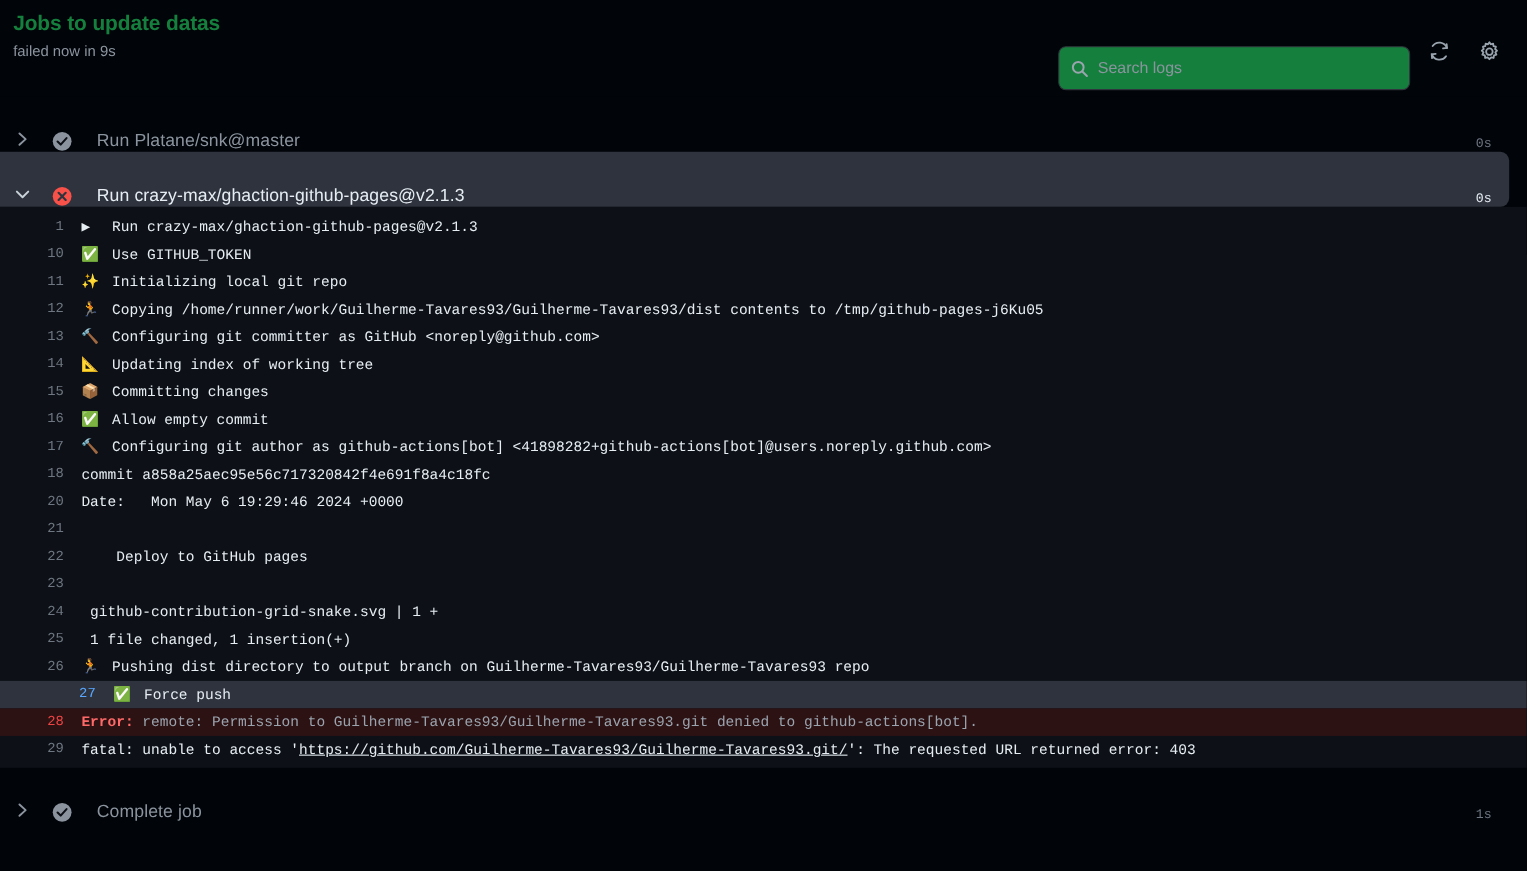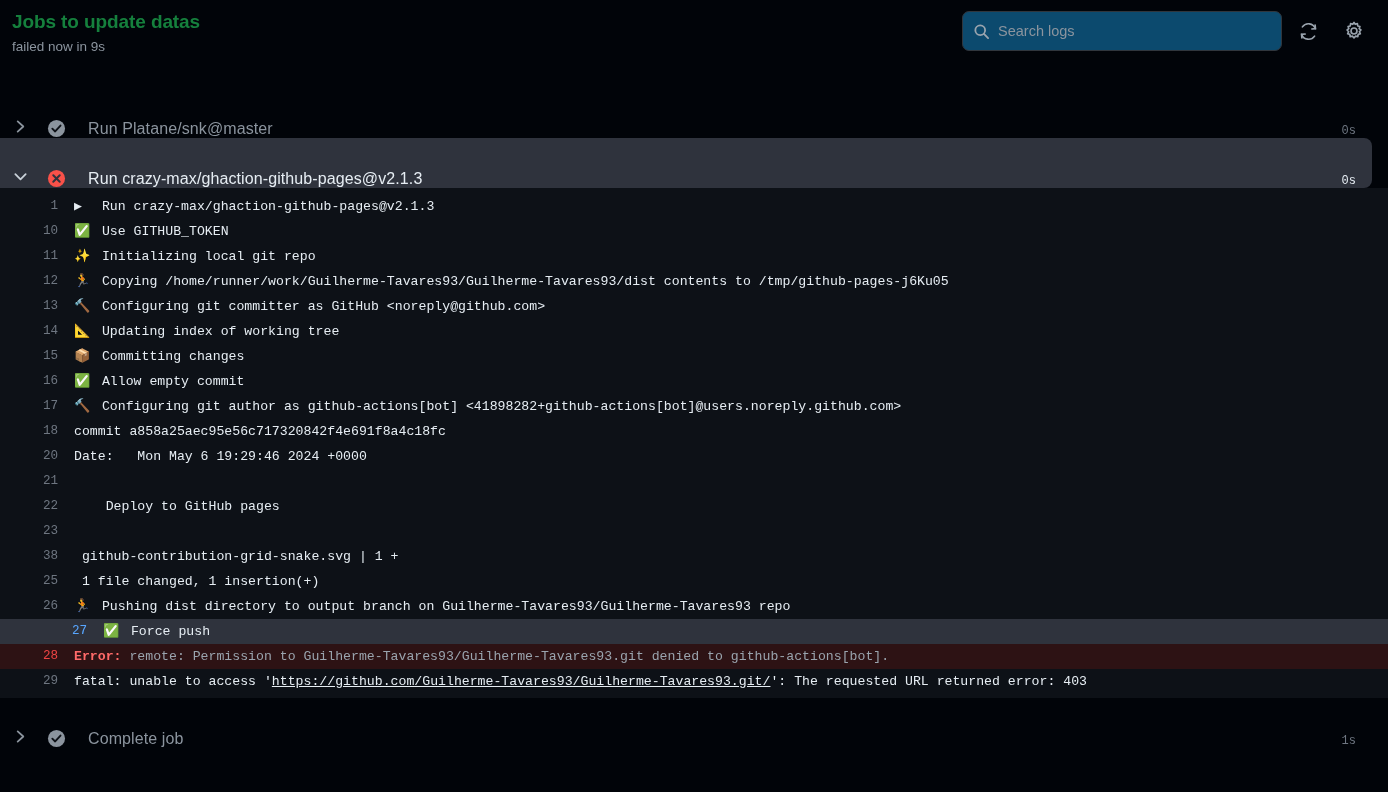--- a/index.html
+++ b/index.html
@@ -38,26 +38,27 @@
   #header-actions {
     position: absolute;
     right: 14px; top: 11px;
     display: flex;
     align-items: center;
     gap: 0px;
   }
   #search-wrap {
     position: relative;
     width: 320px; height: 40px;
-    background: #0c4a6e;
+    background: #15803d;
     border: 1px solid #30363d;
     border-radius: 7px;
     display: flex;
     align-items: center;
     padding: 0 10px;
+    margin-top: 31px;
   }
   #search-wrap .mag { flex: 0 0 auto; display:flex; align-items:center; margin-right: 8px; }
   #search-input {
     flex: 1 1 auto;
     background: transparent;
     border: none;
     outline: none;
     color: #c9d1d9;
     font-family: "Liberation Sans", sans-serif;
     font-size: 14.5px;
@@ -232,21 +233,21 @@
     <div class="log-line"><span class="ln">13</span><span class="lc"><span class="emoji">🔨</span> <span>Configuring git committer as GitHub &lt;noreply@github.com&gt;</span></span></div>
     <div class="log-line"><span class="ln">14</span><span class="lc"><span class="emoji">📐</span> <span>Updating index of working tree</span></span></div>
     <div class="log-line"><span class="ln">15</span><span class="lc"><span class="emoji">📦</span> <span>Committing changes</span></span></div>
     <div class="log-line"><span class="ln">16</span><span class="lc"><span class="emoji">✅</span> <span>Allow empty commit</span></span></div>
     <div class="log-line"><span class="ln">17</span><span class="lc"><span class="emoji">🔨</span> <span>Configuring git author as github-actions[bot] &lt;41898282+github-actions[bot]@users.noreply.github.com&gt;</span></span></div>
     <div class="log-line"><span class="ln">18</span><span class="lc"><span>commit a858a25aec95e56c717320842f4e691f8a4c18fc</span></span></div>
     <div class="log-line"><span class="ln">20</span><span class="lc"><span>Date:   Mon May 6 19:29:46 2024 +0000</span></span></div>
     <div class="log-line"><span class="ln">21</span><span class="lc"><span></span></span></div>
     <div class="log-line"><span class="ln">22</span><span class="lc"><span>    Deploy to GitHub pages</span></span></div>
     <div class="log-line"><span class="ln">23</span><span class="lc"><span></span></span></div>
-    <div class="log-line"><span class="ln">38</span><span class="lc"><span> github-contribution-grid-snake.svg | 1 +</span></span></div>
+    <div class="log-line"><span class="ln">24</span><span class="lc"><span> github-contribution-grid-snake.svg | 1 +</span></span></div>
     <div class="log-line"><span class="ln">25</span><span class="lc"><span> 1 file changed, 1 insertion(+)</span></span></div>
     <div class="log-line"><span class="ln">26</span><span class="lc"><span class="emoji">🏃</span> <span>Pushing dist directory to output branch on Guilherme-Tavares93/Guilherme-Tavares93 repo</span></span></div>
     <div class="log-line hl"><span class="ln">27</span><span class="lc"><span class="emoji">✅</span> <span>Force push</span></span></div>
     <div class="log-line err"><span class="ln">28</span><span class="lc"><span class="err-label">Error:</span><span class="err-text"> remote: Permission to Guilherme-Tavares93/Guilherme-Tavares93.git denied to github-actions[bot].</span></span></div>
     <div class="log-line"><span class="ln">29</span><span class="lc"><span>fatal: unable to access '</span><a class="loglink" href="#">https://github.com/Guilherme-Tavares93/Guilherme-Tavares93.git/</a><span>': The requested URL returned error: 403</span></span></div>
   </div>
 
 <div class="step-row" id="step-2">
   <span class="chev">
     <svg width="15" height="15" viewBox="0 0 16 16" fill="none" stroke="#8b949e" stroke-width="1.9" stroke-linecap="round" stroke-linejoin="round">

